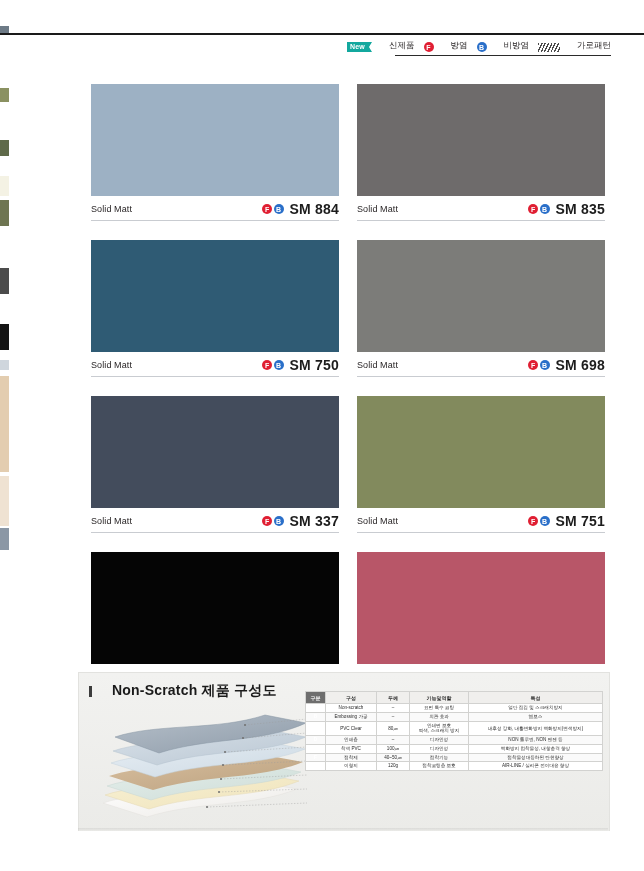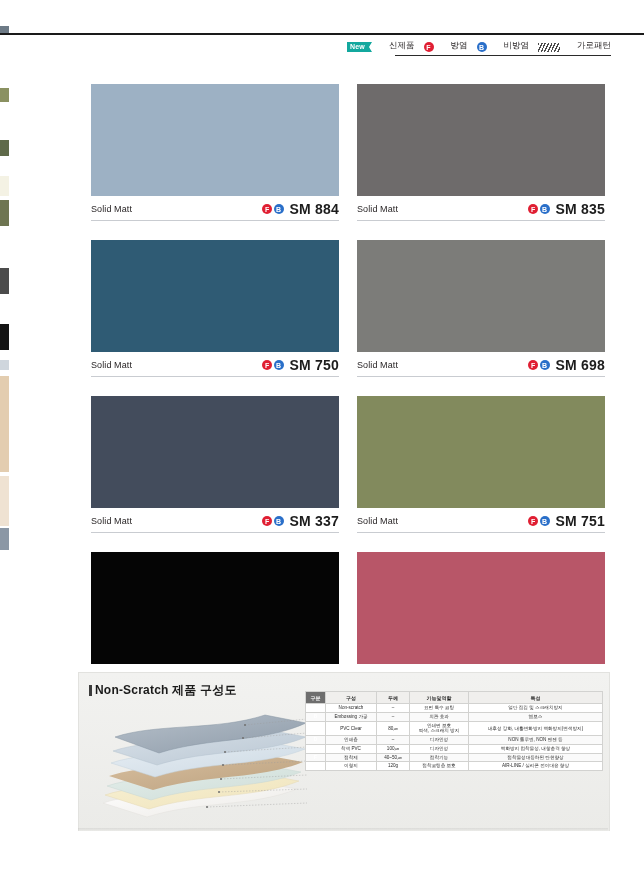--- a/index.html
+++ b/index.html
@@ -54,22 +54,22 @@
   .cap-code{font-size:14px;font-weight:bold;color:#1c1c1c;letter-spacing:.2px;}
 
   
   .panel{
     position:absolute;left:78px;top:672px;width:530px;height:158px;
     background:linear-gradient(180deg,#f2f2f0 0%,#ebebe8 100%);
     border:1px solid #e2e2df;
   }
   .panel-title{
     position:absolute;left:10px;top:9px;
-    font-size:12px;font-weight:bold;color:#1a1a1a;letter-spacing:.2px;
-    display:flex;align-items:center;gap:3px;
+    font-size:14px;font-weight:bold;color:#1a1a1a;letter-spacing:.2px;
+    display:flex;align-items:center;gap:20px;
   }
   .title-bar{width:3px;height:11px;background:#3c3c3c;display:inline-block;}
 
   .diagram{position:absolute;left:6px;top:24px;width:222px;height:128px;}
   .diagram svg{display:block;}
 
   
   .spec{
     position:absolute;left:226px;top:18px;width:298px;
     border-collapse:collapse;background:#fff;

